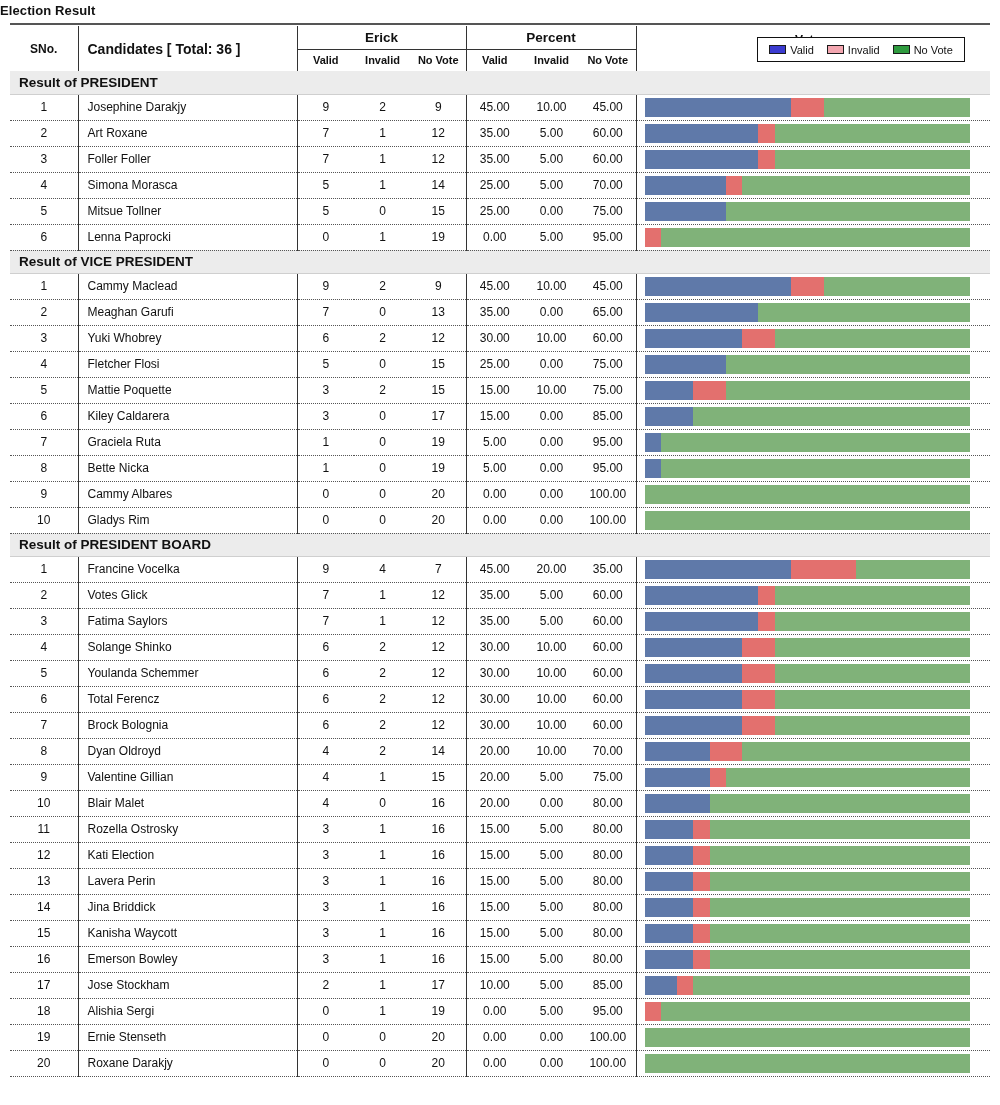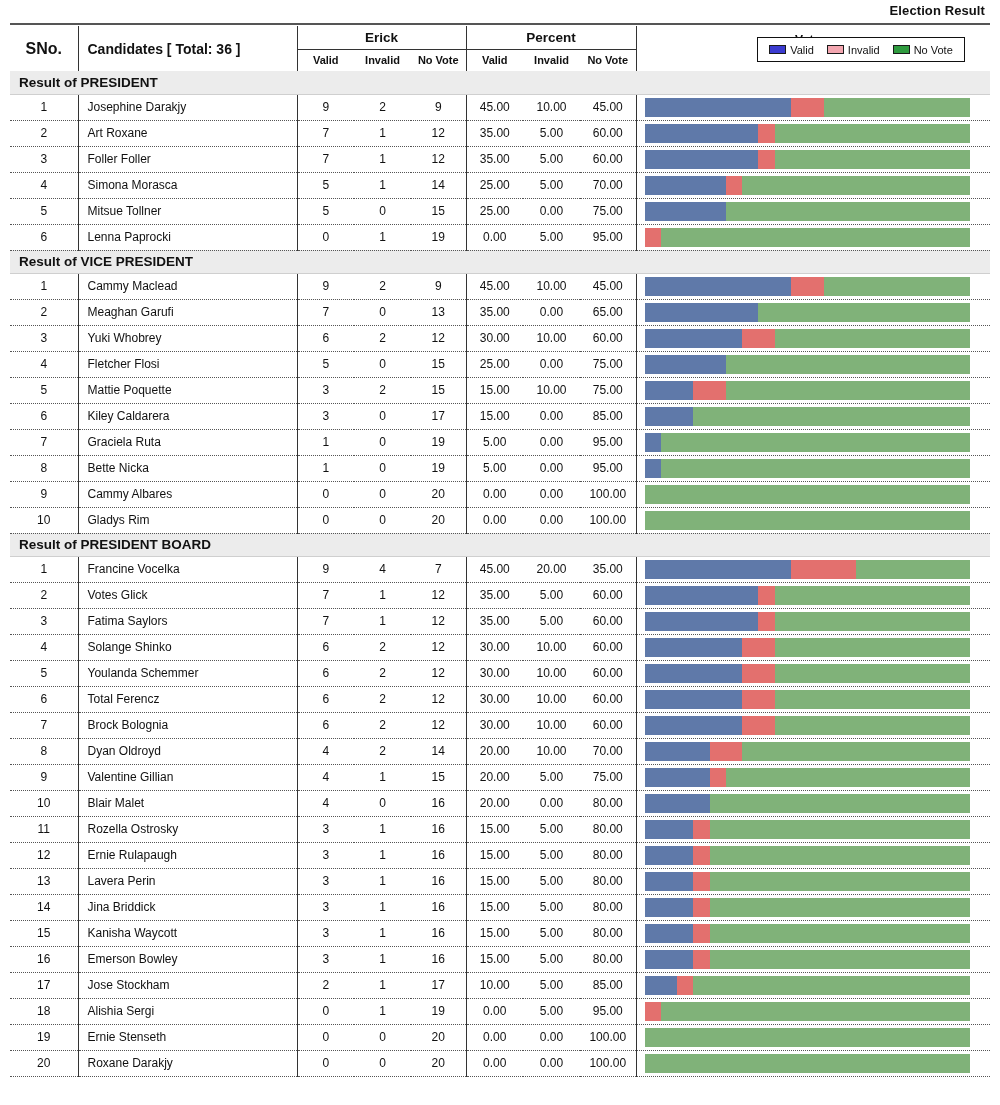--- a/index.html
+++ b/index.html
@@ -10,21 +10,21 @@
   }
   #page {
     width: 1000px; height: 1105px;
     position: relative;
     background: #ffffff;
     overflow: hidden;
   }
 
   
   .title {
-    text-align: right;
+    text-align: left;
     font-size: 13px;
     font-weight: bold;
     color: #111;
     padding: 3px 15px 5px 0;
     letter-spacing: .1px;
   }
 
   
   .tbl {
     width: 980px;
@@ -48,21 +48,21 @@
   
   .hdr-top-rule td { border-top: 2px solid #555; height: 2px; }
 
   .hrow th {
     font-size: 12.5px;
     font-weight: bold;
     color: #111;
     text-align: center;
   }
   th.sno-h {
-    font-size: 16px;
+    font-size: 12px;
     border-right: 1px solid #333;
     border-left: none;
   }
   th.cand-h {
     font-size: 14px;
     text-align: left;
     padding-left: 9px;
     border-right: 1px solid #333;
   }
   th.grp {
@@ -645,21 +645,21 @@
           <td class="chartcell">
             <div class="bar">
               <div class="seg-valid" style="width: 15%;"></div>
               <div class="seg-invalid" style="width: 5%;"></div>
               <div class="seg-novote" style="width: 80%;"></div>
             </div>
           </td>
         </tr>
         <tr class="drow">
           <td class="sno">12</td>
-          <td class="cand">Ernie Rulapaugh</td>
+          <td class="cand">Kati Election</td>
           <td class="num">3</td>
           <td class="num">1</td>
           <td class="num lastnum">16</td>
           <td class="num">15.00</td>
           <td class="num">5.00</td>
           <td class="num lastnum">80.00</td>
           <td class="chartcell">
             <div class="bar">
               <div class="seg-valid" style="width: 15%;"></div>
               <div class="seg-invalid" style="width: 5%;"></div>

